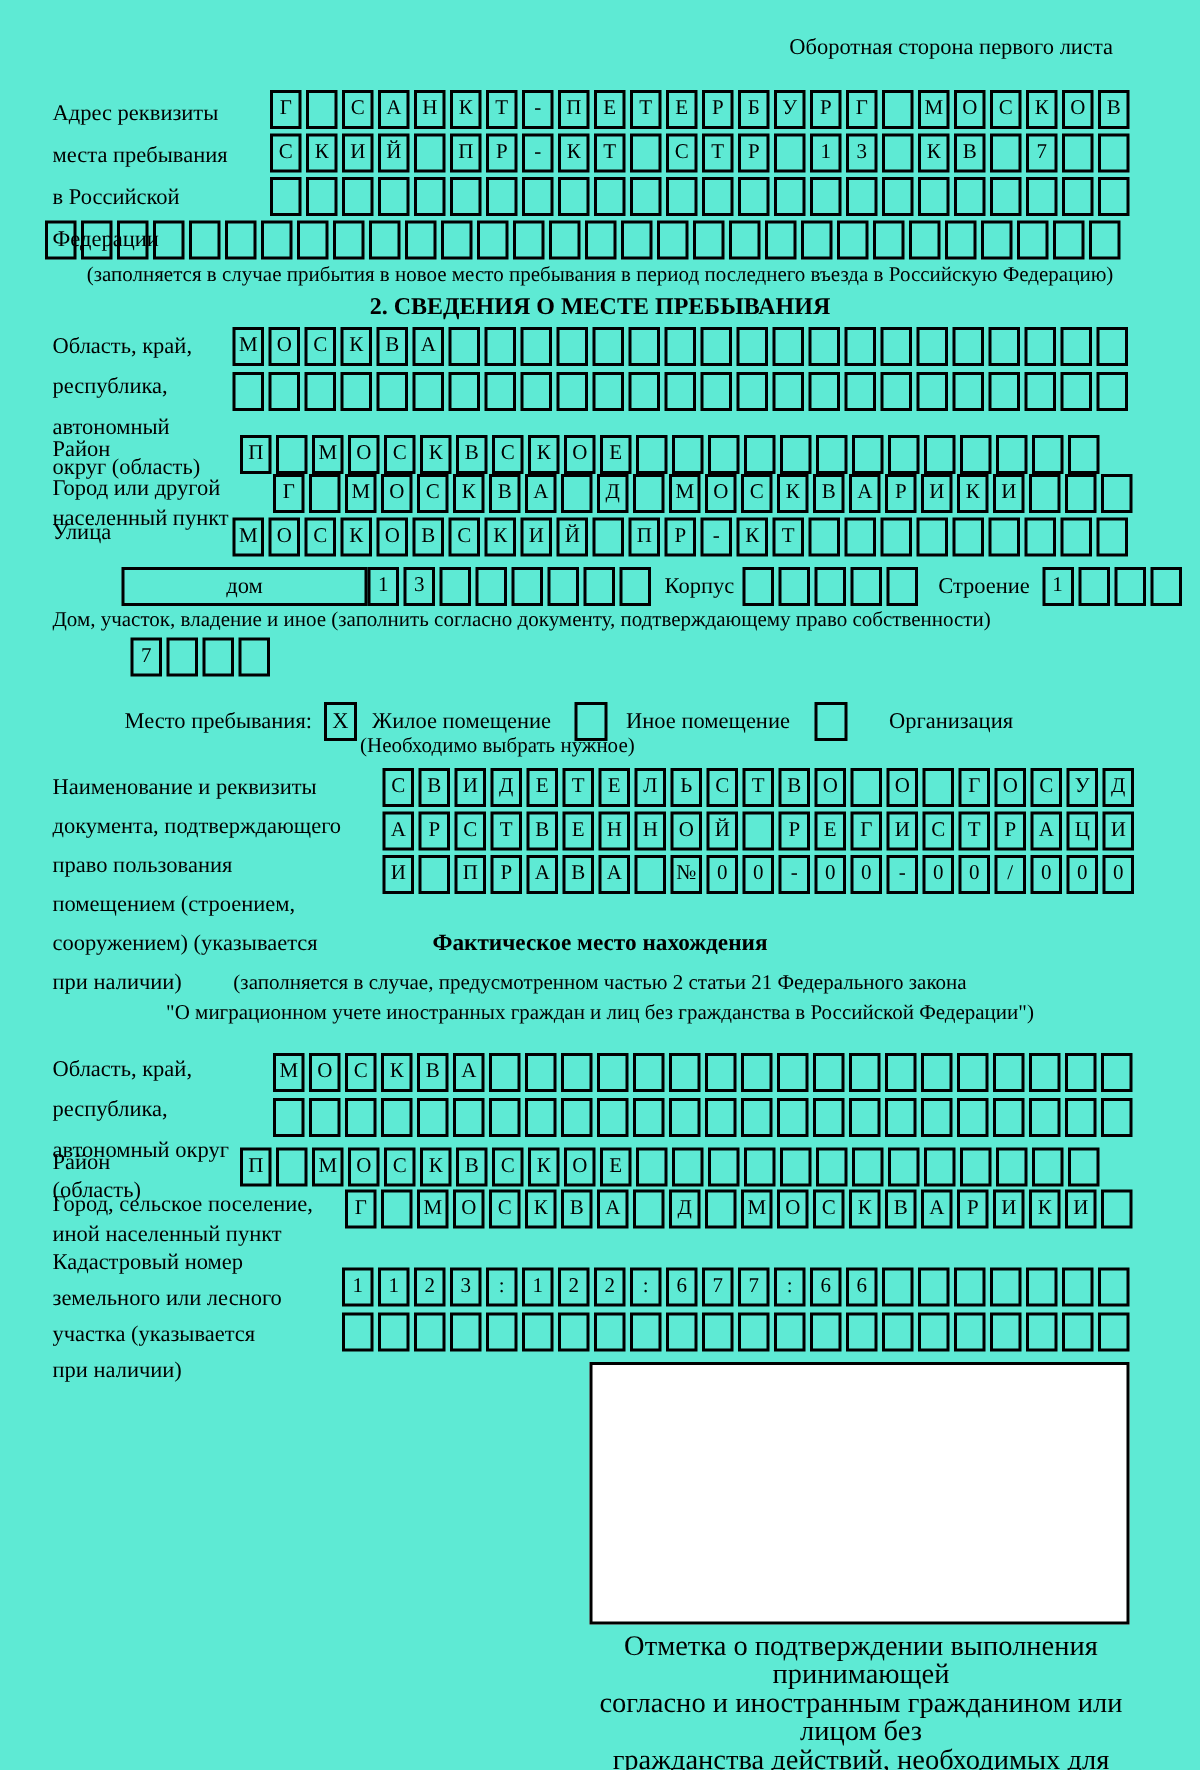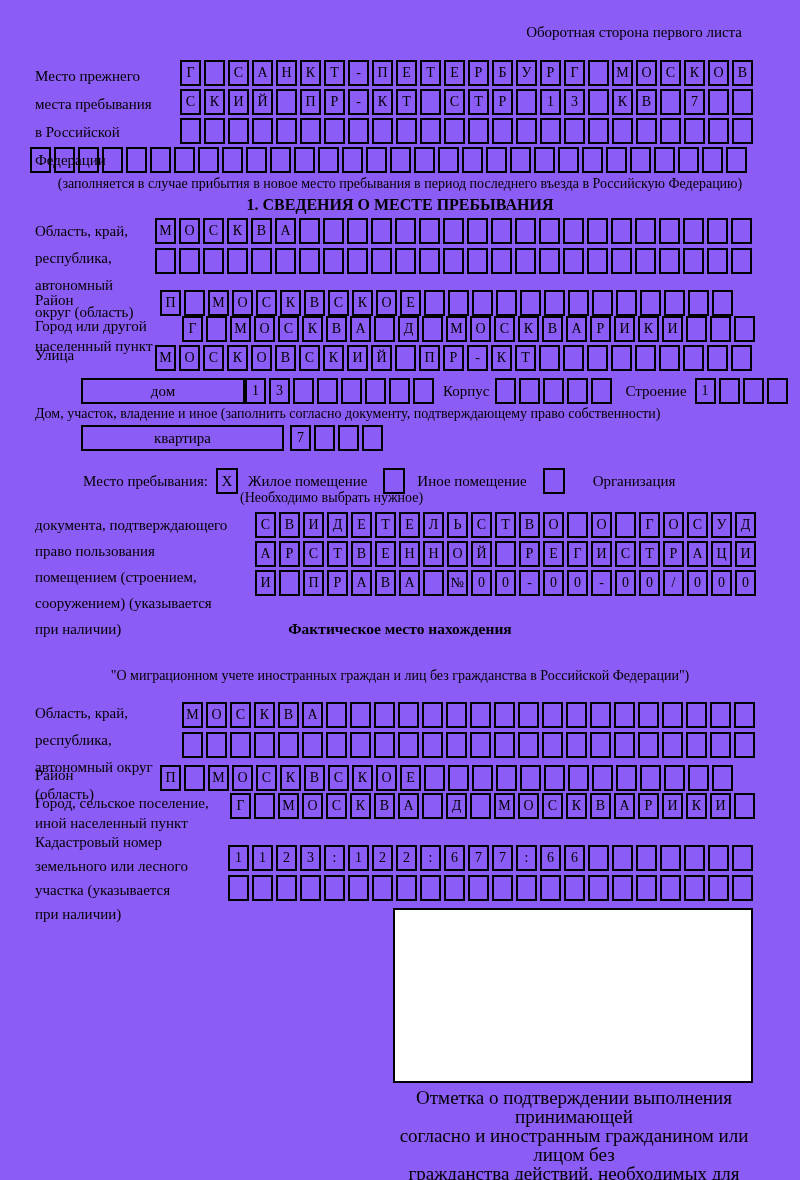--- a/index.html
+++ b/index.html
@@ -1,20 +1,20 @@
 <!DOCTYPE html>
 <html><head>
 <meta charset="utf-8">
 <style>
   html, body { margin: 0; padding: 0; background: #ffffff; }
   .page {
     position: relative;
     width: 800px;
     height: 1180px;
-    background: #8b5cf6;
+    background: #5eead4;
     color: #000;
     font-family: "Liberation Serif", "DejaVu Serif", serif;
     overflow: hidden;
   }
   .hdr {
     position: absolute;
     top: 24px; right: 58px;
     font-size: 15px;
   }
   .lbl { position: absolute; font-size: 15px; }
@@ -64,21 +64,21 @@
   .gap12 { margin-left: 12px; } .gap16 { margin-left: 16px; } .gap28 { margin-left: 28px; font-family: Liberation Serif, serif; }
 </style>
 </head>
 <body>
 
 <div class="page">
 
   <div class="hdr">Оборотная сторона первого листа</div>
 
   <div class="lbl" style="left:35px; top:62px; line-height:28px;">
-      <div>Место прежнего</div>
+      <div>Адрес реквизиты</div>
       <div>места пребывания</div>
       <div>в Российской</div>
       <div>Федерации</div>
     </div>
   <div class="brow" style="left:180px; top:60px;">
       <span class="char-box">Г</span>
       <span class="char-box"></span>
       <span class="char-box">С</span>
       <span class="char-box">А</span>
       <span class="char-box">Н</span>
@@ -181,21 +181,21 @@
       <span class="char-box"></span>
       <span class="char-box"></span>
       <span class="char-box"></span>
       <span class="char-box"></span>
       <span class="char-box"></span>
       <span class="char-box"></span>
       <span class="char-box"></span>
     </div>
   <div class="note center" style="top:176px;">(заполняется в случае прибытия в новое место пребывания в период последнего въезда в Российскую Федерацию)</div>
 
-  <div class="title" style="top:196px;">1. СВЕДЕНИЯ О МЕСТЕ ПРЕБЫВАНИЯ</div>
+  <div class="title" style="top:196px;">2. СВЕДЕНИЯ О МЕСТЕ ПРЕБЫВАНИЯ</div>
 
   <div class="lbl" style="left:35px; top:218px; line-height:27px;">
       <div>Область, край,</div>
       <div>республика,</div>
       <div>автономный</div>
       <div>округ (область)</div>
     </div>
   <div class="brow" style="left:155px; top:218px;">
       <span class="char-box">М</span>
       <span class="char-box">О</span>
@@ -363,41 +363,41 @@
     <div style="position:static; display:flex;" class="gap8">
         <span class="char-box">1</span>
         <span class="char-box"></span>
         <span class="char-box"></span>
         <span class="char-box"></span>
       </div>
   </div>
   <div class="note" style="left:35px; top:406px;">Дом, участок, владение и иное (заполнить согласно документу, подтверждающему право собственности)</div>
 
   <div class="hrow" style="left:33px; top:425px;">
-    <div class="wide-box" style="width:203px;">квартира</div>
     <div style="position:static; display:flex;" class="gap6">
         <span class="char-box">7</span>
         <span class="char-box"></span>
         <span class="char-box"></span>
         <span class="char-box"></span>
       </div>
   </div>
 
   <div class="hrow" style="left:35px; top:468px;">
     <span>Место пребывания:</span>
     <span class="ckbox gap8">X</span>
     <span class="gap10">Жилое помещение</span>
     <span class="ckbox gap16"></span>
     <span class="gap12">Иное помещение</span>
     <span class="ckbox gap16"></span>
     <span class="gap28">Организация</span>
   </div>
   <div class="note" style="left:240px; top:490px;">(Необходимо выбрать нужное)</div>
 
   <div class="lbl" style="left:35px; top:512px; line-height:26px;">
+      <div>Наименование и реквизиты</div>
       <div>документа, подтверждающего</div>
       <div>право пользования</div>
       <div>помещением (строением,</div>
       <div>сооружением) (указывается</div>
       <div>при наличии)</div>
     </div>
   <div class="brow" style="left:255px; top:512px;">
       <span class="char-box">С</span>
       <span class="char-box">В</span>
       <span class="char-box">И</span>
@@ -461,20 +461,21 @@
       <span class="char-box">-</span>
       <span class="char-box">0</span>
       <span class="char-box">0</span>
       <span class="char-box">/</span>
       <span class="char-box">0</span>
       <span class="char-box">0</span>
       <span class="char-box">0</span>
     </div>
 
   <div class="subtitle" style="top:620px;">Фактическое место нахождения</div>
+  <div class="note center" style="top:648px;">(заполняется в случае, предусмотренном частью 2 статьи 21 Федерального закона</div>
   <div class="note center" style="top:668px;">"О миграционном учете иностранных граждан и лиц без гражданства в Российской Федерации")</div>
 
   <div class="lbl" style="left:35px; top:700px; line-height:27px;">
       <div>Область, край,</div>
       <div>республика,</div>
       <div>автономный округ</div>
       <div>(область)</div>
     </div>
   <div class="brow" style="left:182px; top:702px;">
       <span class="char-box">М</span>

